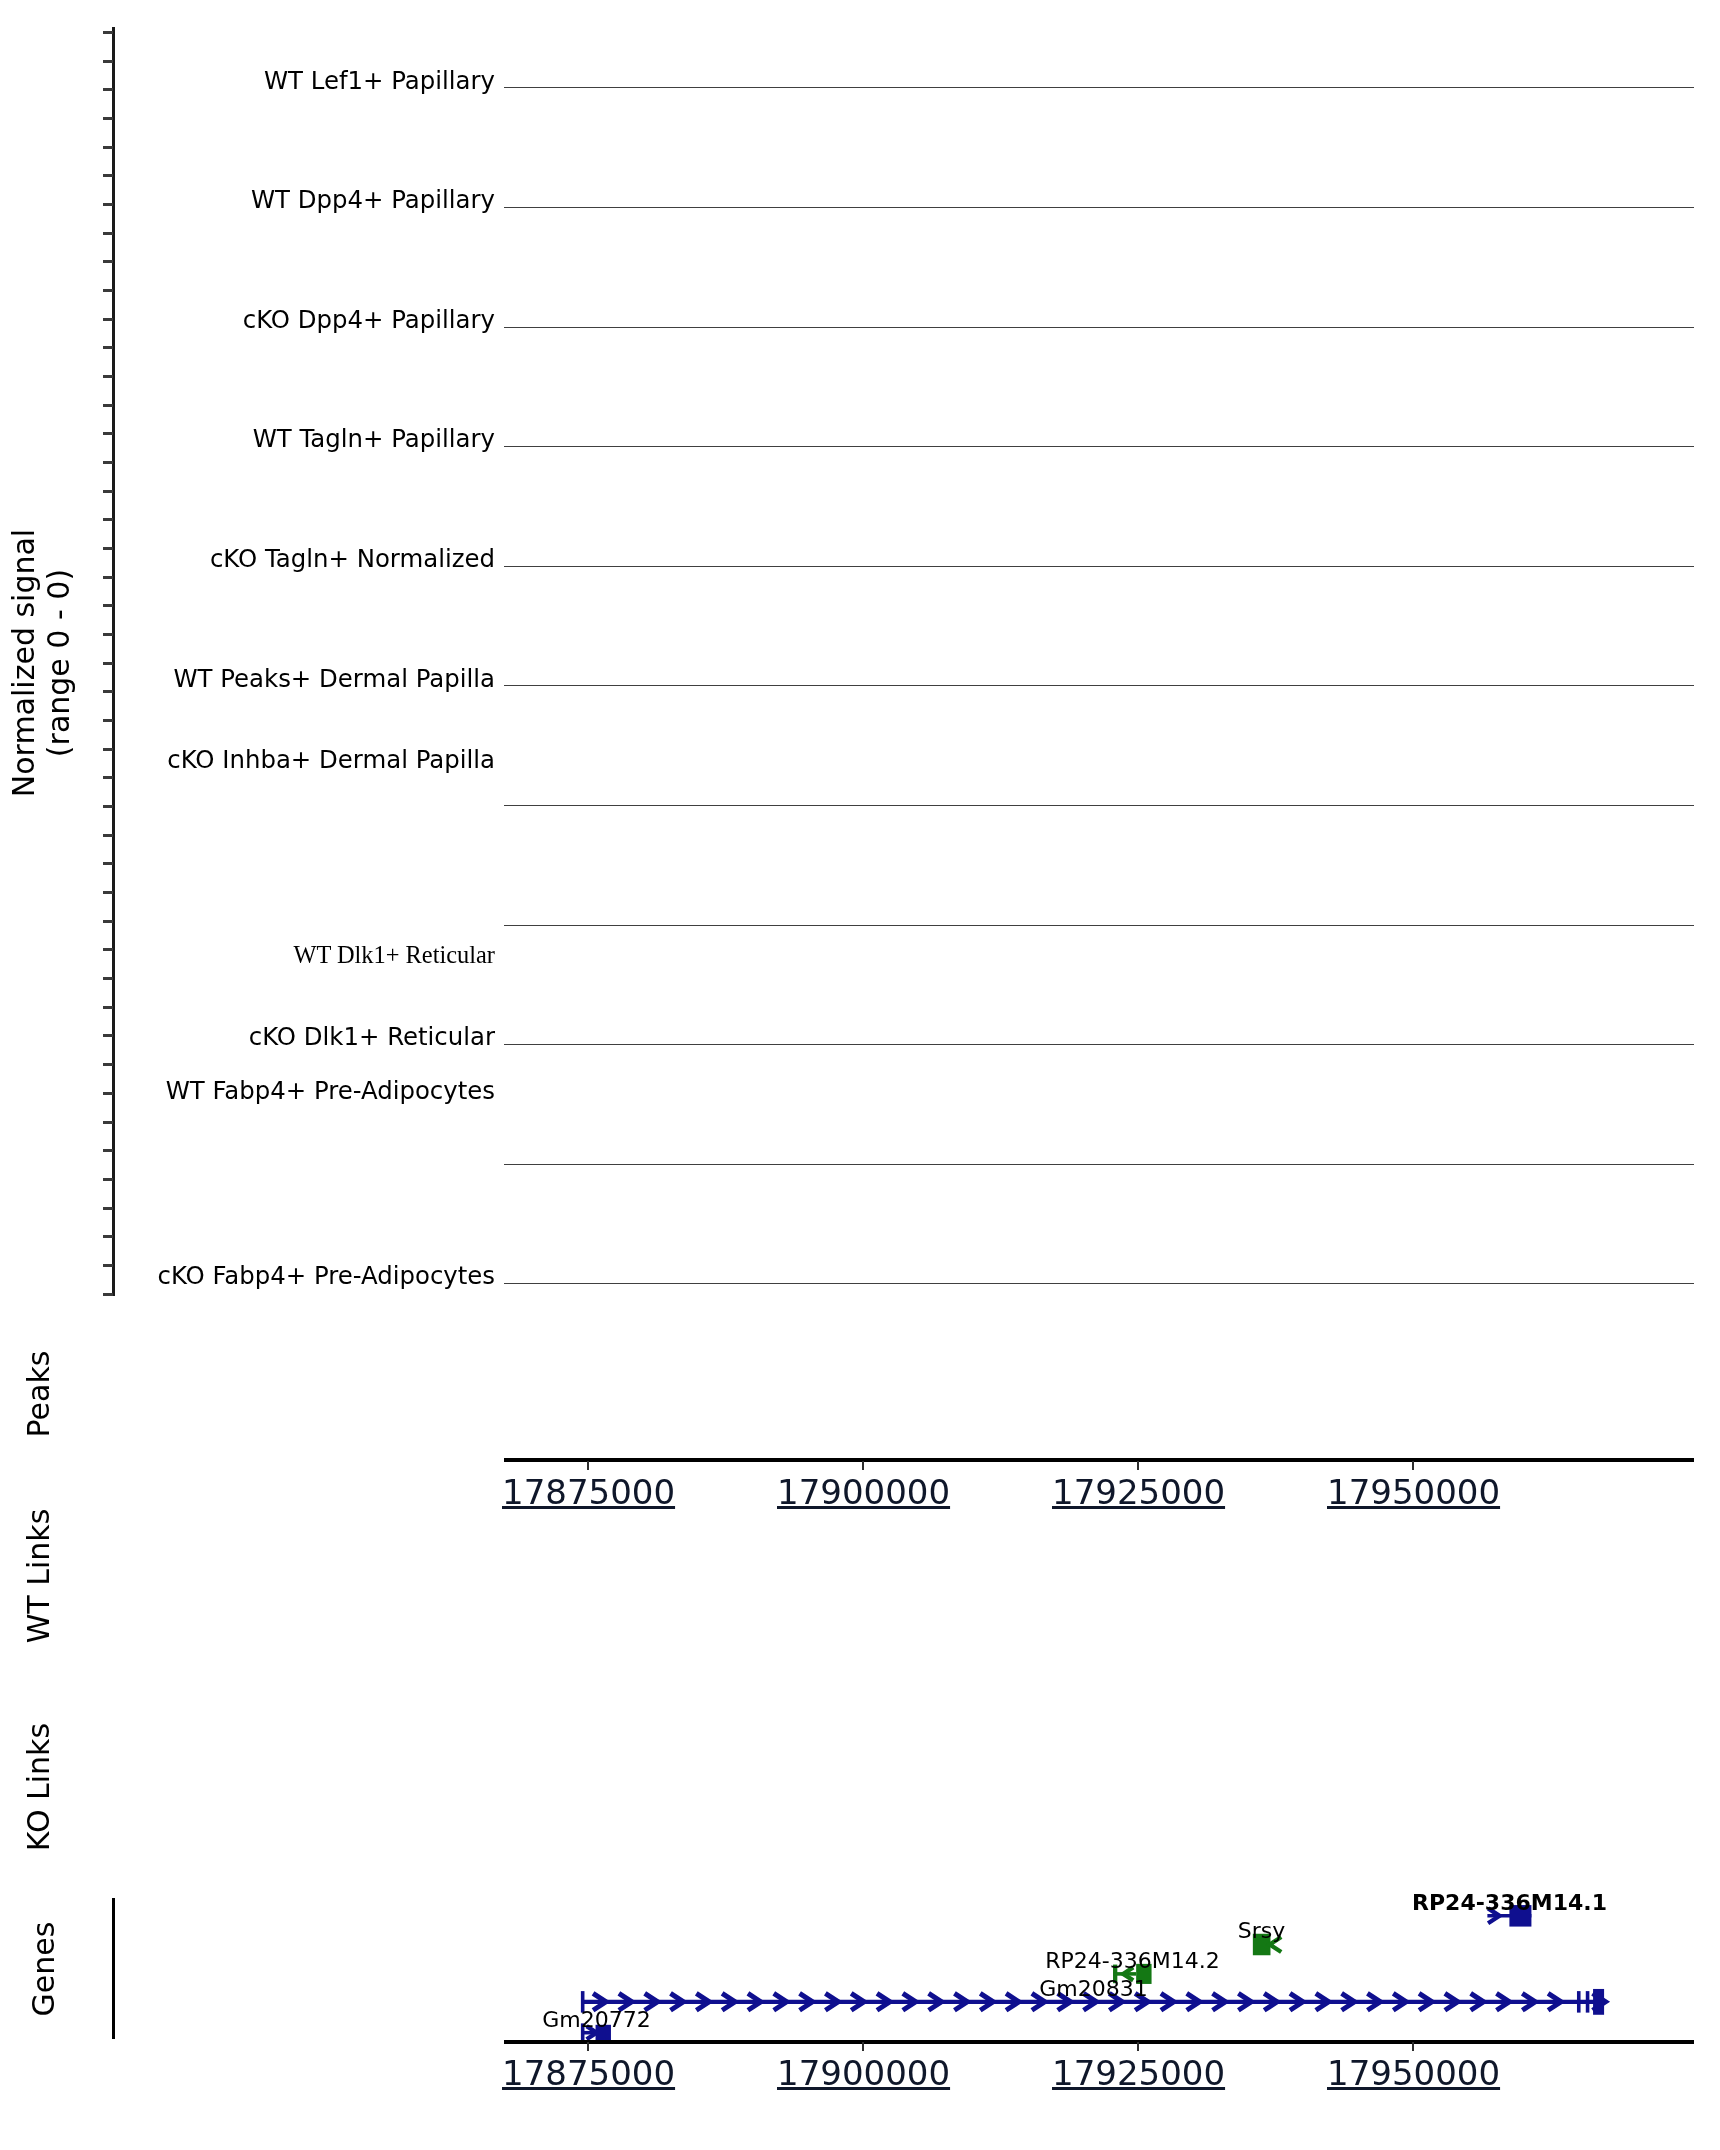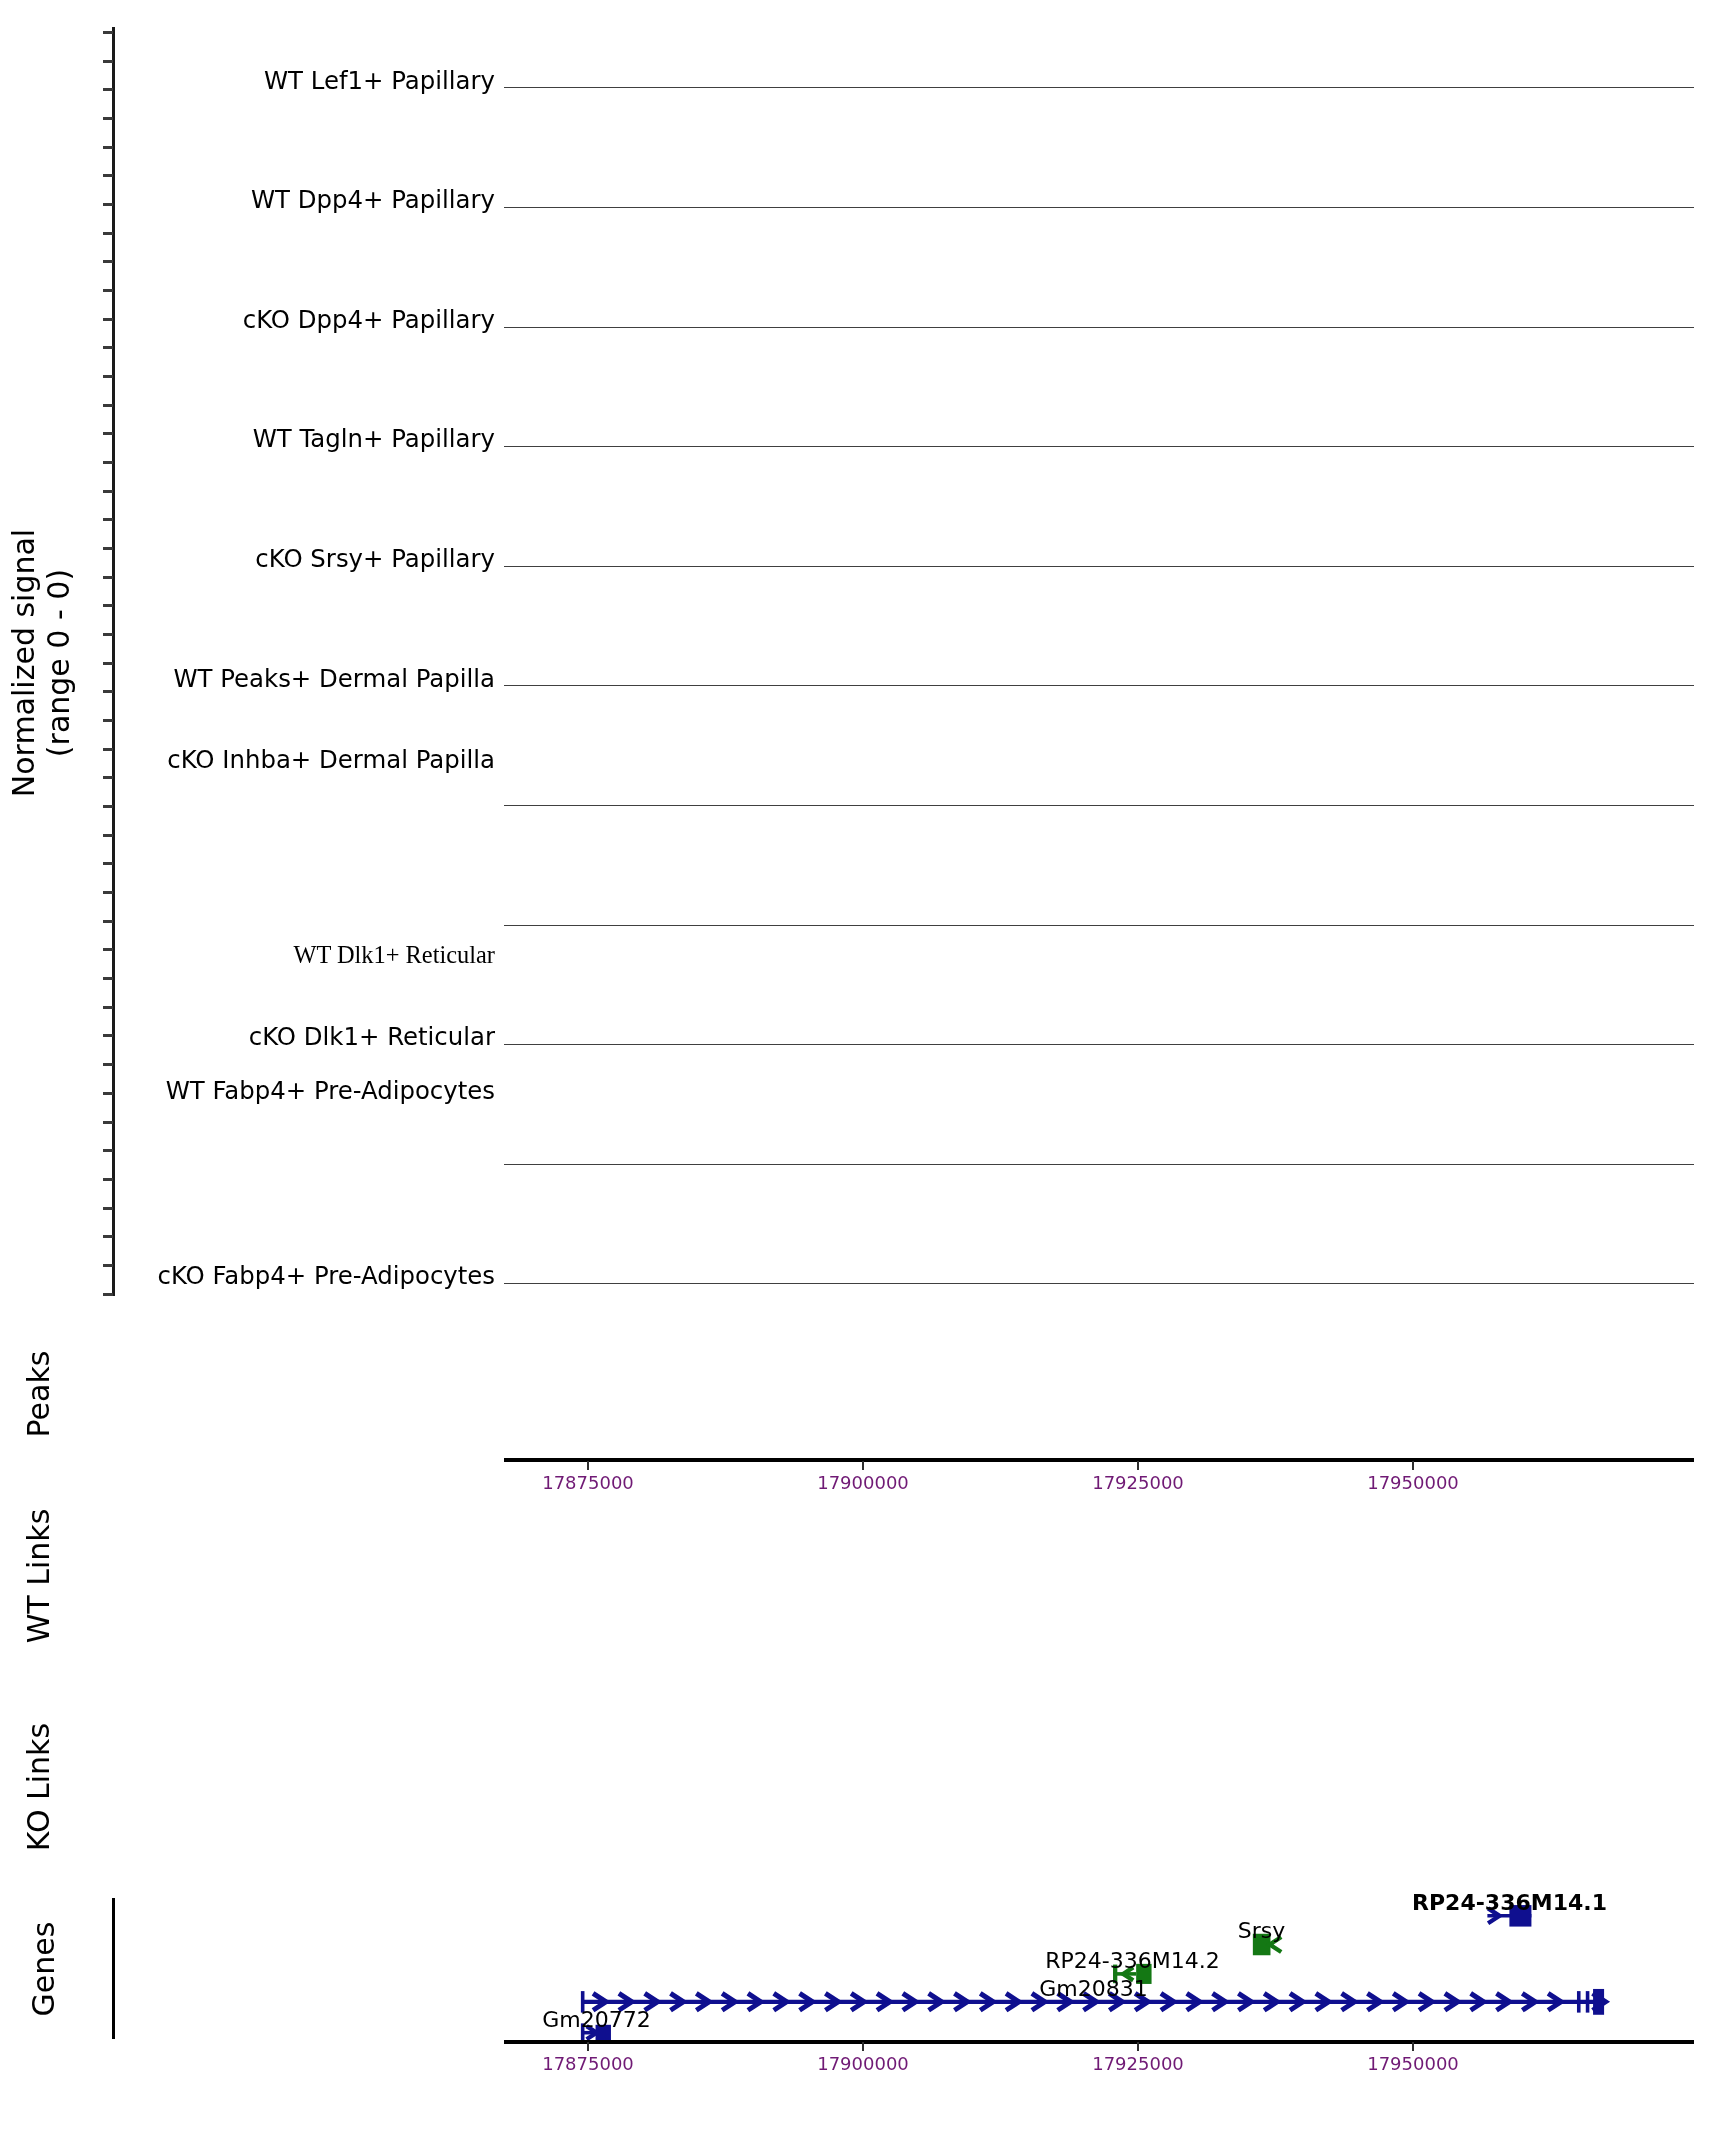--- a/index.html
+++ b/index.html
@@ -14,21 +14,21 @@
   .vlabel {
     position:absolute; transform:translate(-50%,-50%) rotate(-90deg);
     white-space:nowrap; font-size:30px; line-height:1.15; text-align:center;
   }
   
   .track-label { position:absolute; left:86px; width:409px; text-align:right; font-size:24.4px; line-height:27px; }
   .track-line  { position:absolute; left:504px; width:1190px; height:1.4px; background:#404040; }
   
   .gaxis-line { position:absolute; left:504px; width:1190px; height:3.6px; background:#000; }
   .gaxis-tick { position:absolute; width:2.2px; height:9.3px; background:#2e2e2e; }
-  .gaxis-ticklabel { position:absolute; width:172px; text-align:center; font-size:18px; color:#701a75; }
+  .gaxis-ticklabel { position:absolute; width:172px; text-align:center; font-size:34px; color:#0f172a;text-decoration:underline; }
   .xlabel { position:absolute; left:812px; top:2080px; width:574px; text-align:center; font-size:32px; }
   
   .genes-bracket { position:absolute; left:112px; top:1898px; width:2.9px; height:141px; background:#000; }
   .gene-label { position:absolute; width:287px; text-align:center; font-size:22px; }
   #genes-svg { position:absolute; left:0; top:0; pointer-events:none; }
 </style>
 </head>
 <body>
 
 <div id="figure">
@@ -153,21 +153,21 @@
     <div class="ytick" style="top: 1264px;"></div>
     <div class="ytick" style="top: 1293px;"></div>
     <div class="track-label" style="top: 67px;">WT Lef1+ Papillary</div>
     <div class="track-line" style="top: 87px;"></div>
     <div class="track-label" style="top: 186px;">WT Dpp4+ Papillary</div>
     <div class="track-line" style="top: 207px;"></div>
     <div class="track-label" style="top: 306px;">cKO Dpp4+ Papillary</div>
     <div class="track-line" style="top: 327px;"></div>
     <div class="track-label" style="top: 425px;">WT Tagln+ Papillary</div>
     <div class="track-line" style="top: 446px;"></div>
-    <div class="track-label" style="top: 545px;">cKO Srsy+ Papillary</div>
+    <div class="track-label" style="top: 545px;">cKO Tagln+ Normalized</div>
     <div class="track-line" style="top: 566px;"></div>
     <div class="track-label" style="top: 665px;">WT Peaks+ Dermal Papilla</div>
     <div class="track-line" style="top: 685px;"></div>
     <div class="track-label" style="top: 746px;">cKO Inhba+ Dermal Papilla</div>
     <div class="track-line" style="top: 805px;"></div>
     <div class="track-label" style="top: 941px; font-family: Liberation Serif, serif;">WT Dlk1+ Reticular</div>
     <div class="track-line" style="top: 925px;"></div>
     <div class="track-label" style="top: 1023px;">cKO Dlk1+ Reticular</div>
     <div class="track-line" style="top: 1044px;"></div>
     <div class="track-label" style="top: 1077px;">WT Fabp4+ Pre-Adipocytes</div>

